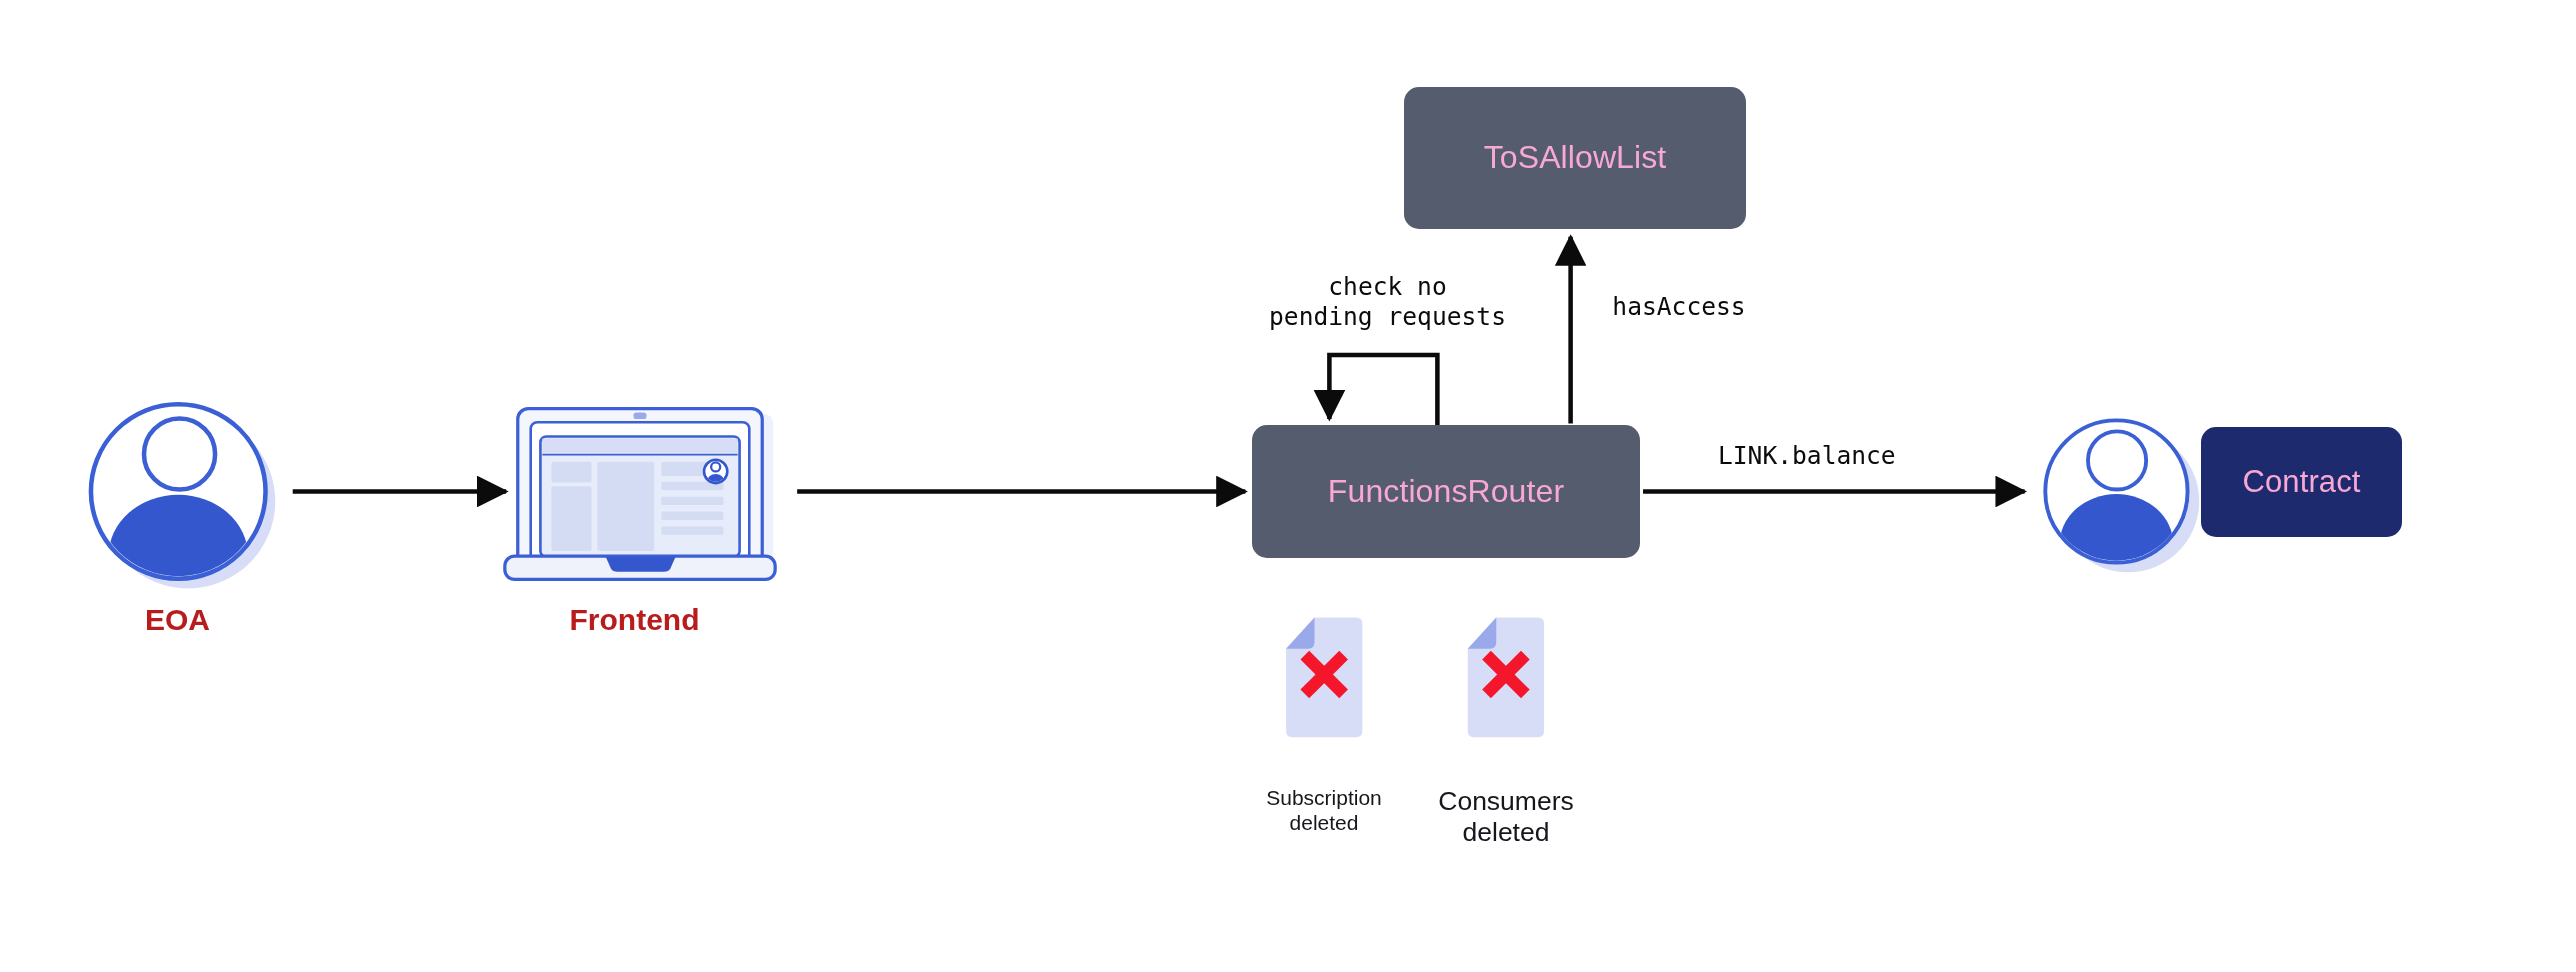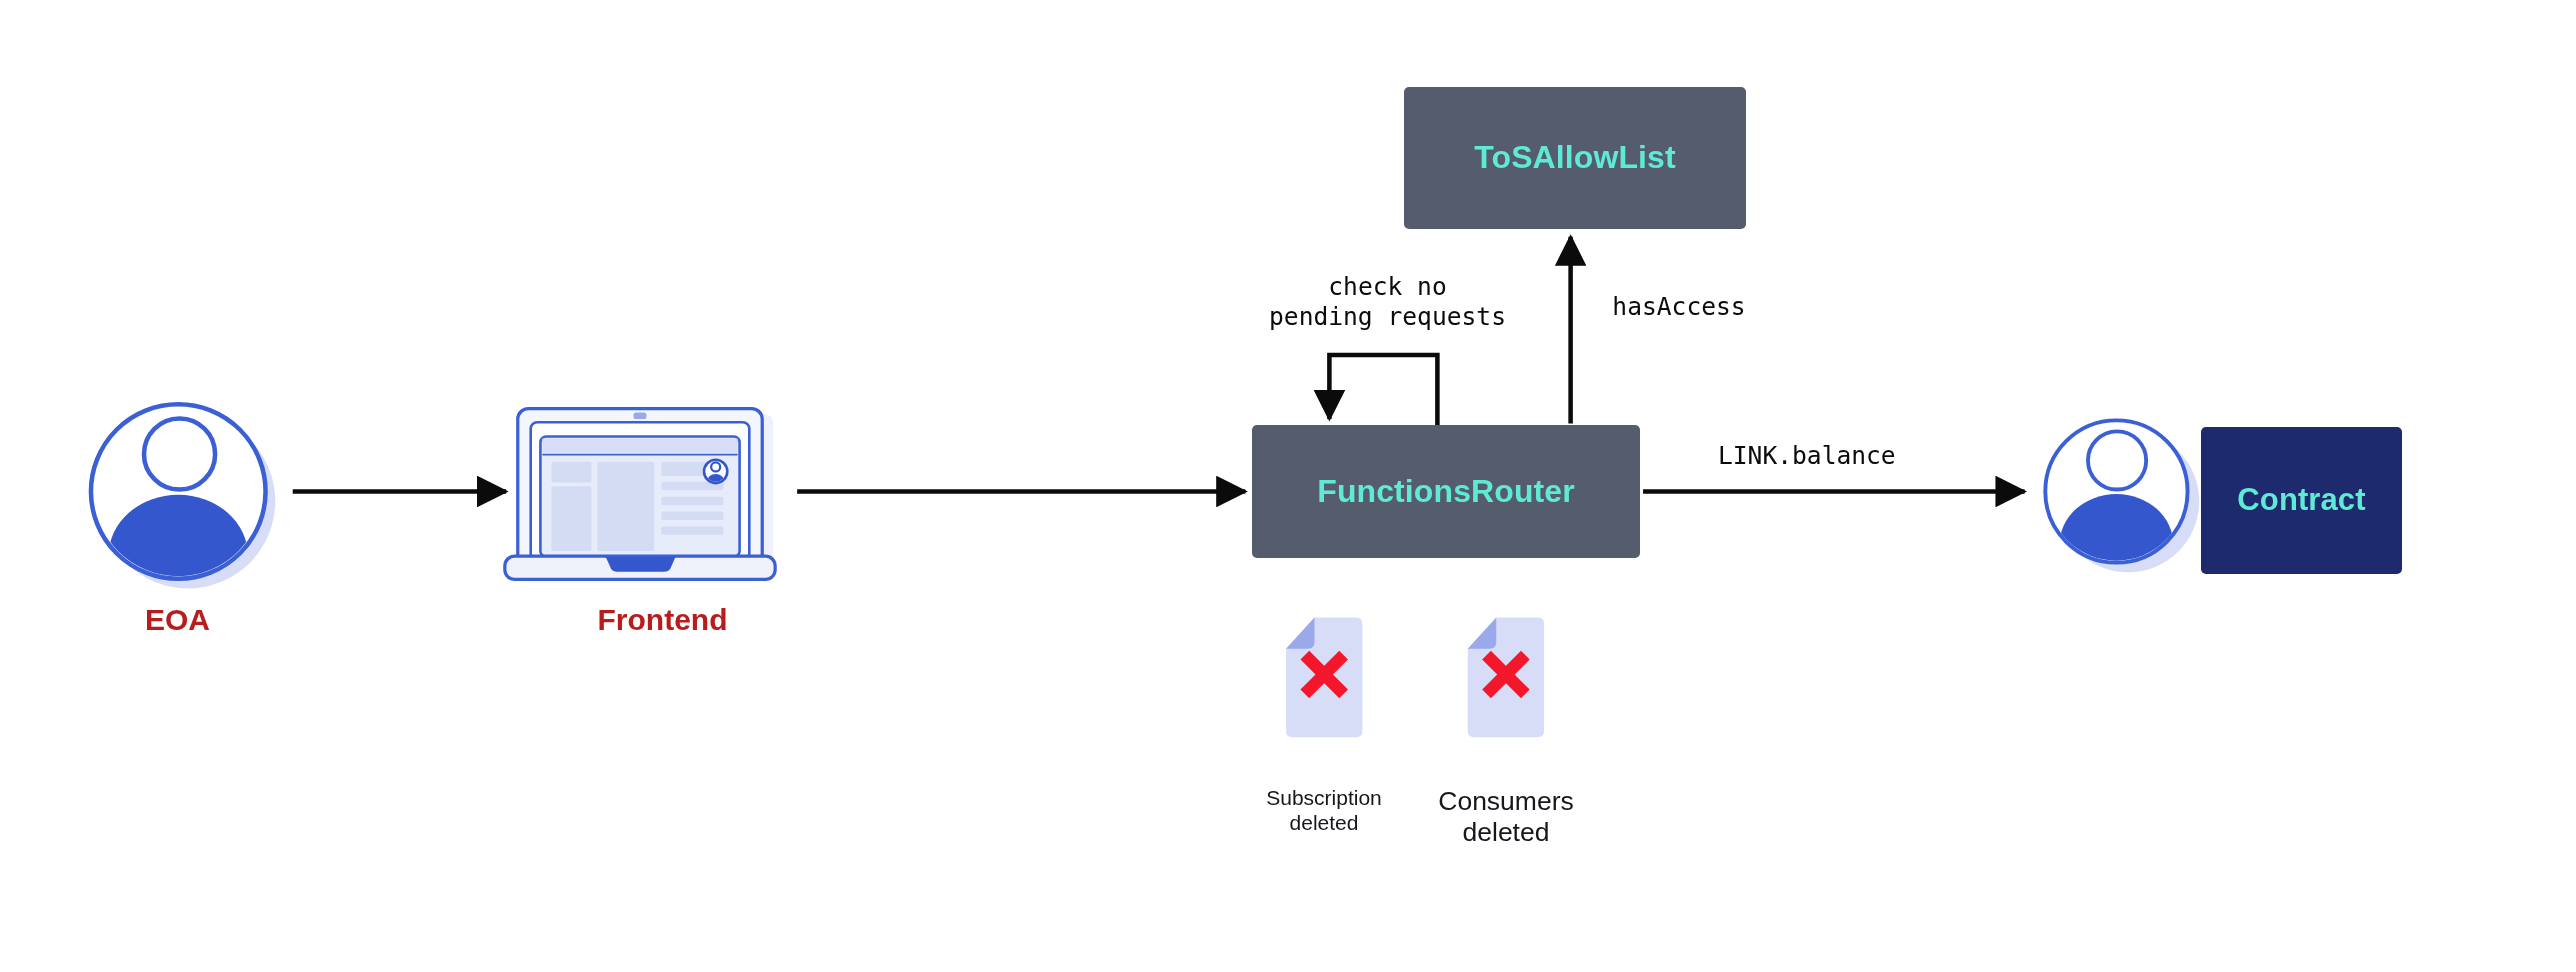--- a/index.html
+++ b/index.html
@@ -14,23 +14,23 @@
     background: #ffffff;
     overflow: hidden;
     font-family: "Liberation Sans", sans-serif;
   }
   
   .box {
     position: absolute;
     display: flex;
     align-items: center;
     justify-content: center;
-    border-radius: 5px;
-    color: #5eead4;
-    font-weight: bold;
+    border-radius: 15px;
+    color: #f9a8d4;
+    font-weight: normal;
     letter-spacing: 0.1px;
     text-align: center;
     line-height: 1.1;
   }
   .box.slate { background: #555c6e; }
   .box.navy  { background: #1e2a6e; }
 
   
   .caption {
     position: absolute;
@@ -189,25 +189,25 @@
         <ellipse cx="3272" cy="842" rx="88" ry="78" fill="#3457ce"></ellipse>
       </g>
       <circle cx="3273" cy="712" r="45" fill="#ffffff" stroke="#3b5fd4" stroke-width="6"></circle>
     </g>
   </svg>
 
   <div class="box slate" style="left:1404px; top:87px; width:342px; height:142px; font-size:32px;">ToSAllowList</div>
 
   <div class="box slate" style="left:1252px; top:425px; width:388px; height:133px; font-size:32px;">FunctionsRouter</div>
 
-  <div class="box navy" style="left:2201px; top:427px; width:201px; height:147px; font-size:31px;text-align:right;">Contract</div>
+  <div class="box navy" style="left:2201px; top:427px; width:201px; height:110px; font-size:31px;text-align:right;">Contract</div>
 
   <div class="caption" style="left:100px; top:602px; width:155px; font-size:30px;">EOA</div>
 
-  <div class="caption" style="left:585px; top:602px; width:155px; font-size:30px;">Frontend</div>
+  <div class="caption" style="left:557px; top:602px; width:155px; font-size:30px;">Frontend</div>
 
 
   <div class="caption light" style="left:1240px; top:786px; width:168px; font-size:21px;">Subscription
 deleted</div>
 
   <div class="caption light" style="left:1422px; top:786px; width:168px; font-size:26.5px;">Consumers
 deleted</div>
 
 
   <div class="edge-label" style="left:1245px; top:272px; width:285px;">check no

